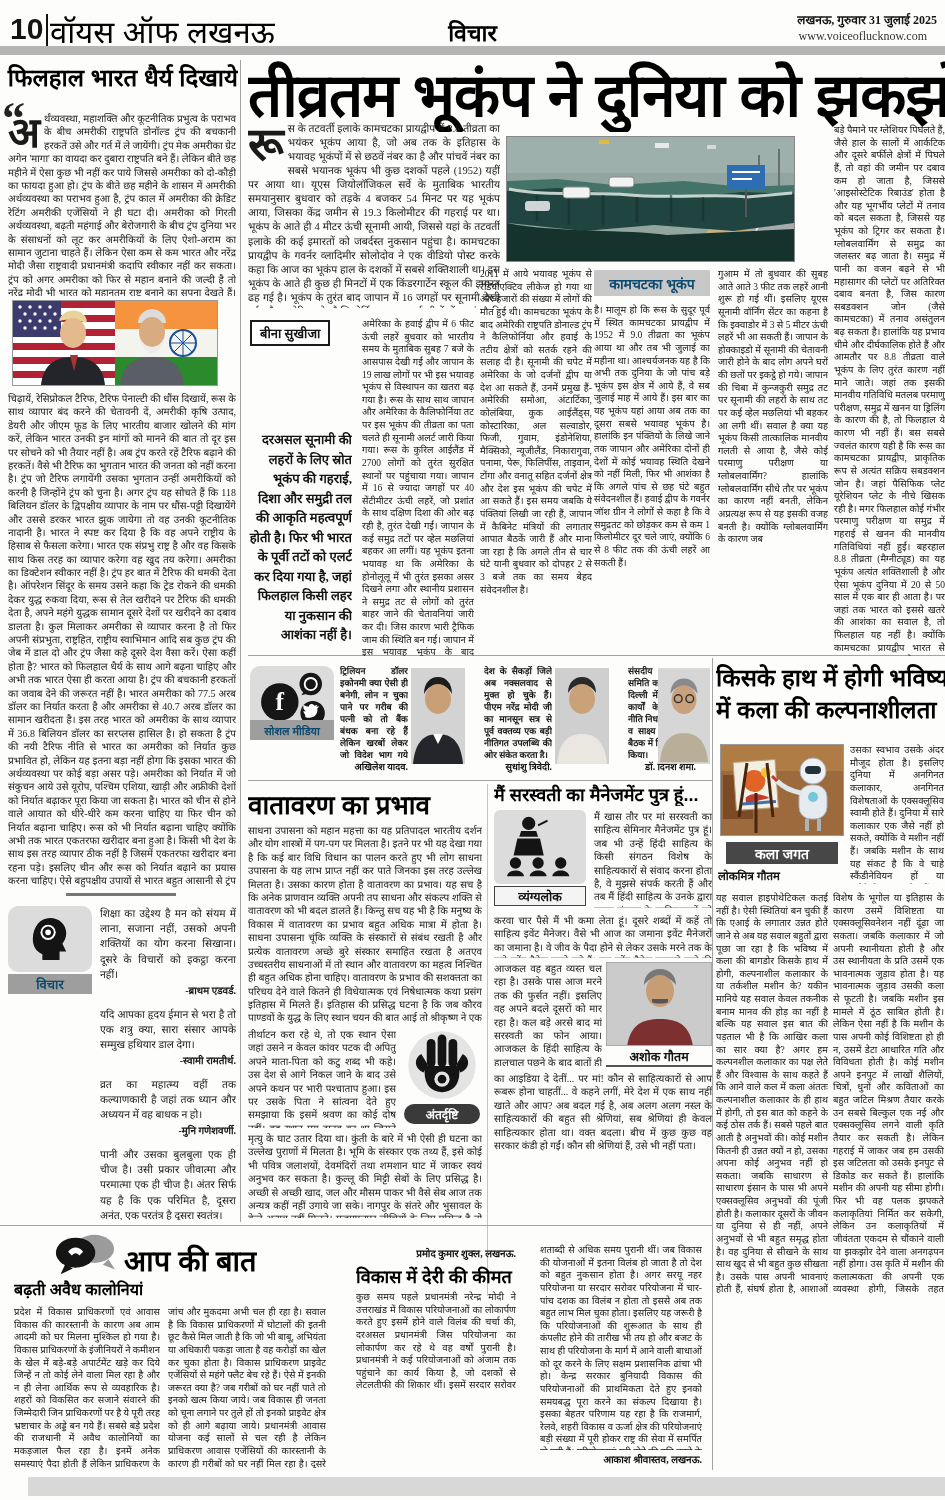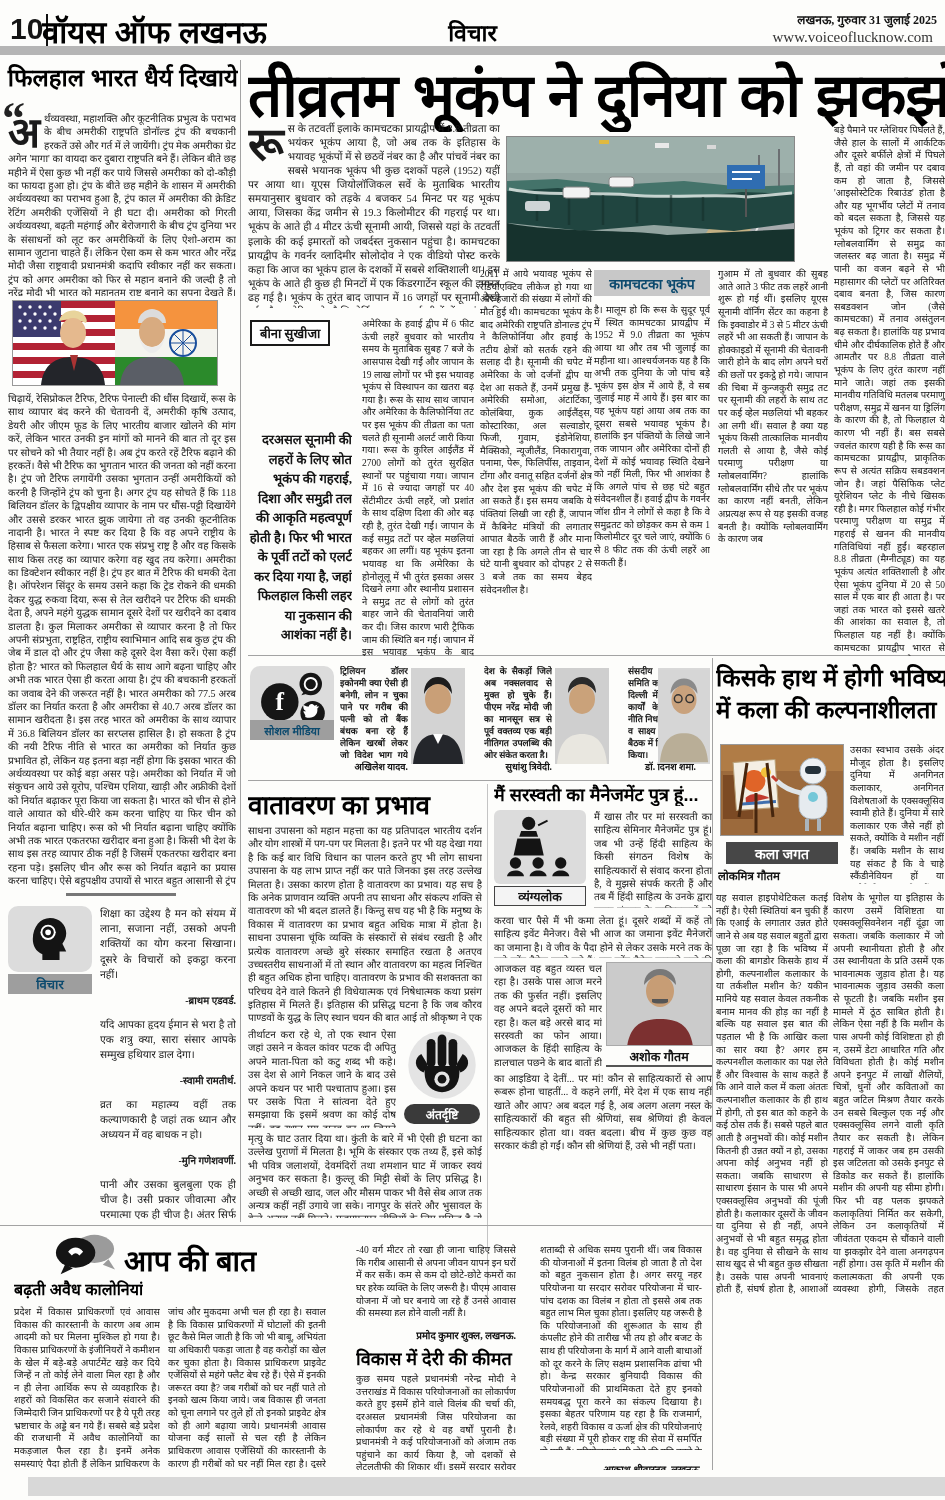--- a/index.html
+++ b/index.html
@@ -5,41 +5,41 @@
   *{margin:0;padding:0;box-sizing:border-box}
   html,body{background:#eee}
   #page{position:relative;width:945px;height:1500px;margin:0 auto;background:#fdfdfb;
         font-family:"Liberation Serif",serif;color:#141414;overflow:hidden}
   .abs{position:absolute}
   .bd{font-size:10px;line-height:1.34;text-align:justify;overflow:hidden;color:#1a1a1a}
   .bds{font-size:9.5px;line-height:1.33;text-align:justify;overflow:hidden;color:#1a1a1a}
   .hl{font-family:"Liberation Sans",sans-serif;font-weight:800;color:#000;white-space:nowrap;overflow:hidden}
   .rule{background:#a3a3a3}
   .dropcap{float:left;font-size:42px;line-height:.9;font-weight:bold;padding:2px 4px 0 0;font-family:"Liberation Sans",sans-serif}
-  .sig{text-align:right;font-weight:bold;font-size:10px;margin-top:12px}
+  .sig{text-align:right;font-weight:bold;font-size:10px;margin-top:2px}
   .graybox{background:#c8c8c8;color:#0c4a6e;font-family:"Liberation Sans",sans-serif;font-weight:800;
            display:flex;align-items:center;justify-content:center;overflow:hidden}
   .tile{background:#dcdcdc;border-radius:10px;display:flex;align-items:center;justify-content:center}
   .pull{font-size:13px;line-height:1.5;font-weight:600;text-align:right;overflow:hidden}
   .byl{border:2px solid #1a1a1a;font-weight:bold;font-size:13px;padding:2px 8px;background:#fff;white-space:nowrap}
   .auth{text-align:right;font-weight:bold;font-size:9.5px;margin-top:2px}
   .cap{font-family:"Liberation Sans",sans-serif;font-weight:bold;text-align:center;overflow:hidden;white-space:nowrap}
   svg{display:block}
 </style>
 </head>
 <body>
 
 <div id="page">
 
   <div class="abs" style="left:10px;top:12px;font-size:30px;font-weight:900;font-family:'Liberation Sans',sans-serif">10</div>
   <div class="abs" style="left:46px;top:14px;width:2px;height:32px;background:#111"></div>
-  <div class="abs hl" style="left:42px;top:10px;font-size:31px;font-weight:700">वॉयस ऑफ लखनऊ</div>
+  <div class="abs hl" style="left:50px;top:10px;font-size:31px;font-weight:400">वॉयस ऑफ लखनऊ</div>
   <div class="abs hl" style="left:380px;top:16px;width:185px;text-align:center;font-size:23px">विचार</div>
   <div class="abs" style="right:8px;top:11px;font-size:12px;font-weight:bold;text-align:right">लखनऊ, गुरुवार 31 जुलाई 2025</div>
-  <div class="abs" style="right:12px;top:29px;font-size:15px;color:#333">www.voiceoflucknow.com</div>
+  <div class="abs" style="right:18px;top:29px;font-size:12px;color:#333">www.voiceoflucknow.com</div>
   <div class="abs" style="left:0;top:46px;width:945px;height:9px;background:#b5b5b5"></div>
 
   <div class="abs rule" style="left:240px;top:60px;width:1px;height:1162px"></div>
   <div class="abs rule" style="left:712px;top:658px;width:1px;height:812px"></div>
   <div class="abs" style="left:487px;top:784px;width:1px;height:512px;background:#c4c4c4"></div>
   <div class="abs rule" style="left:248px;top:655px;width:697px;height:1px"></div>
   <div class="abs rule" style="left:248px;top:780px;width:464px;height:1px"></div>
   <div class="abs rule" style="left:0;top:1225px;width:712px;height:1px"></div>
   <div class="abs" style="left:66px;top:893px;width:110px;height:3px;background:#777"></div>
   <div class="abs" style="left:28px;top:1477px;width:917px;height:19px;background:#d8d8d8"></div>
@@ -350,21 +350,20 @@
       <ellipse cx="23" cy="22" rx="21" ry="16" fill="#151515"></ellipse>
         <path d="M12 34l-5 11 13-6z" fill="#151515"></path>
       <path d="M15 21c5-6 11-6 16 0l-4 4c-3-3-5-3-8 0z" fill="#fff"></path>
     </svg>
   </div>
   <div class="abs hl" style="left:124px;top:1240px;font-size:29px">आप की बात</div>
   <div class="abs hl" style="left:14px;top:1278px;font-size:16px">बढ़ती अवैध कालोनियां</div>
   <div class="abs bds" style="left:14px;top:1306px;width:146px;height:162px">प्रदेश में विकास प्राधिकरणों एवं आवास विकास की कारस्तानी के कारण अब आम आदमी को घर मिलना मुश्किल हो गया है। विकास प्राधिकरणों के इंजीनियरों ने कमीशन के खेल में बड़े-बड़े अपार्टमेंट खड़े कर दिये जिन्हें न तो कोई लेने वाला मिल रहा है और न ही लेना आर्थिक रूप से व्यवहारिक है। शहरों को विकसित कर सजाने संवारने की जिम्मेदारी जिन प्राधिकरणों पर है ये पूरी तरह भ्रष्टाचार के अड्डे बन गये हैं। सबसे बड़े प्रदेश की राजधानी में अवैध कालोनियों का मकड़जाल फैल रहा है। इनमें अनेक समस्याएं पैदा होती हैं लेकिन प्राधिकरण के इंजीनियर और बाबू इसे चलने देते हैं। जब कोई अदालती आदेश आता है तो बेमन से कार्रवाई करते हैं। विकास प्राधिकरणों में जब कोई अभियंता या बाबू घोटाले में पकड़ा जाता है तो सौ, दो सौ करोड़ की संपत्ति मिलना आम बात है। नोएडा अथॉरिटी में यादव सिंह और उनके परिजनों के भारी गोलमाल की</div>
   <div class="abs bds" style="left:168px;top:1306px;width:158px;height:162px">जांच और मुकदमा अभी चल ही रहा है। सवाल है कि विकास प्राधिकरणों में घोटालों की इतनी छूट कैसे मिल जाती है कि जो भी बाबू, अभियंता या अधिकारी पकड़ा जाता है वह करोड़ों का खेल कर चुका होता है। विकास प्राधिकरण प्राइवेट एजेंसियों से महंगे फ्लैट बेच रहे हैं। ऐसे में इनकी जरूरत क्या है? जब गरीबों को घर नहीं पाते तो इनको खत्म किया जाये। जब विकास ही जनता को चूना लगाने पर तुले हों तो इनको प्राइवेट क्षेत्र को ही आगे बढ़ाया जाये। प्रधानमंत्री आवास योजना कई सालों से चल रही है लेकिन प्राधिकरण आवास एजेंसियों की कारस्तानी के कारण ही गरीबों को घर नहीं मिल रहा है। दूसरे गरीबों के घर को इतना छोटा कर दिया गया है कि महज 20-22 मीटर में ही बना दिया जाता है। इससे घर मिल भी जाता है तो भी शांति नहीं मिलती है। इसलिए अगर प्रधानमंत्री आवास योजना के तहत शहरों में घर दिया जाता है तो उसका आकार कम से कम 30</div>
   <div class="abs" style="left:356px;top:1244px;width:160px;height:226px;overflow:hidden">
-    <div class="bds" style="height:72px">-40 वर्ग मीटर तो रखा ही जाना चाहिए जिससे कि गरीब आसानी से अपना जीवन यापन इन घरों में कर सकें। कम से कम दो छोटे-छोटे कमरों का घर हरेक व्यक्ति के लिए जरूरी है। पीएम आवास योजना में जो घर बनाये जा रहे हैं उनसे आवास की समस्या हल होने वाली नहीं है।</div>
     <div class="sig">प्रमोद कुमार शुक्ल, लखनऊ.</div>
     <div class="hl" style="font-size:18px;margin:4px 0 3px">विकास में देरी की कीमत</div>
     <div class="bds" style="height:100px">कुछ समय पहले प्रधानमंत्री नरेन्द्र मोदी ने उत्तराखंड में विकास परियोजनाओं का लोकार्पण करते हुए इसमें होने वाले विलंब की चर्चा की, दरअसल प्रधानमंत्री जिस परियोजना का लोकार्पण कर रहे थे वह वर्षों पुरानी है। प्रधानमंत्री ने कई परियोजनाओं को अंजाम तक पहुंचाने का कार्य किया है, जो दशकों से लेटलतीफी की शिकार थीं। इसमें सरदार सरोवर परियोजना और हाल ही में लोकार्पित सरयू नहर परियोजना प्रमुख है। यह दोनों परियोजनाएं आधी</div>
   </div>
   <div class="abs" style="left:540px;top:1244px;width:162px;height:226px;overflow:hidden">
     <div class="bds" style="height:206px">शताब्दी से अधिक समय पुरानी थीं। जब विकास की योजनाओं में इतना विलंब हो जाता है तो देश को बहुत नुकसान होता है। अगर सरयू नहर परियोजना या सरदार सरोवर परियोजना में चार-पांच दशक का विलंब न होता तो इससे अब तक बहुत लाभ मिल चुका होता। इसलिए यह जरूरी है कि परियोजनाओं की शुरूआत के साथ ही कंपलीट होने की तारीख भी तय हो और बजट के साथ ही परियोजना के मार्ग में आने वाली बाधाओं को दूर करने के लिए सक्षम प्रशासनिक ढांचा भी हो। केन्द्र सरकार बुनियादी विकास की परियोजनाओं की प्राथमिकता देते हुए इनको समयबद्ध पूरा करने का संकल्प दिखाया है। इसका बेहतर परिणाम यह रहा है कि राजमार्ग, रेलवे, शहरी विकास व ऊर्जा क्षेत्र की परियोजनाएं बड़ी संख्या में पूरी होकर राष्ट्र की सेवा में समर्पित हो गयी हैं। परियोजनाएं पूरी होने की गति बढ़ने के बावजूद भी बहुत देरी होती है।</div>
     <div class="sig">आकाश श्रीवास्तव, लखनऊ.</div>
   </div>
 
 </div>

